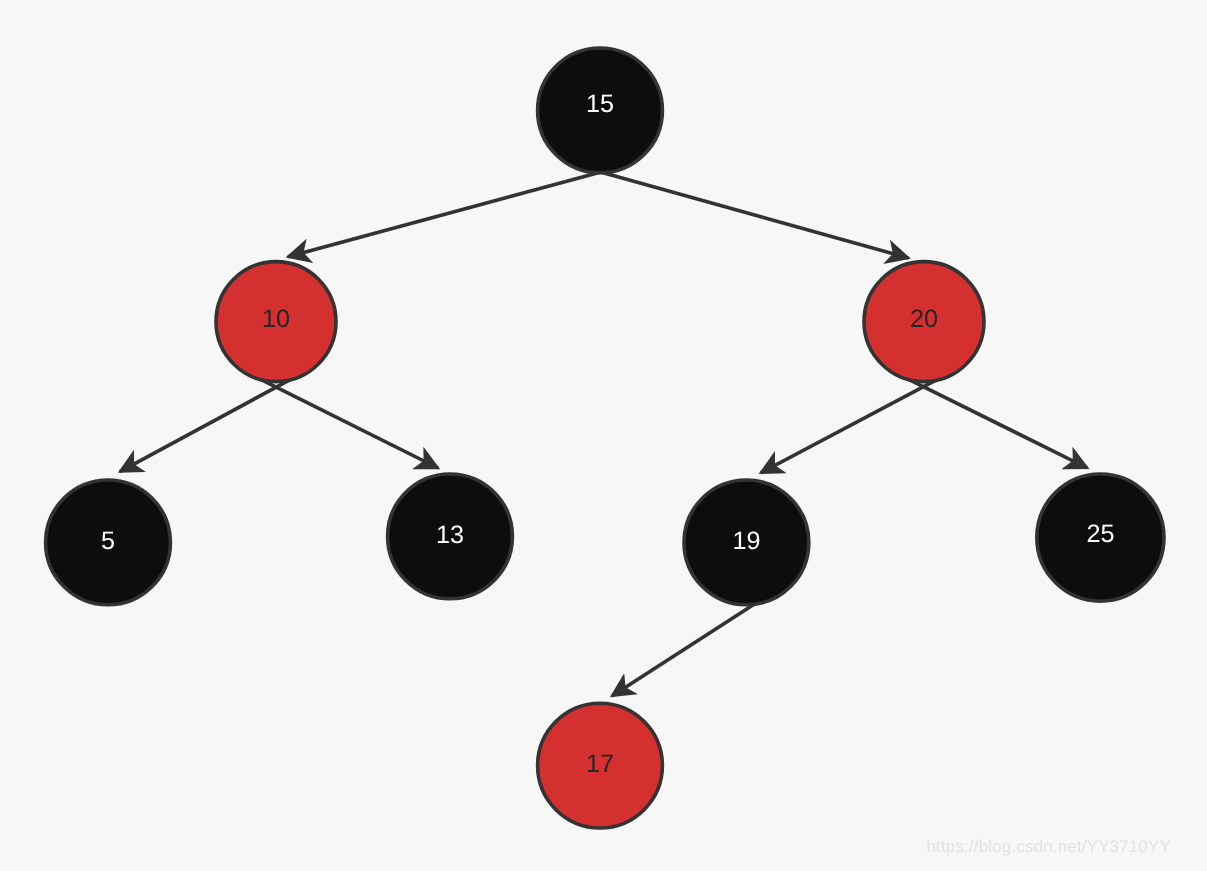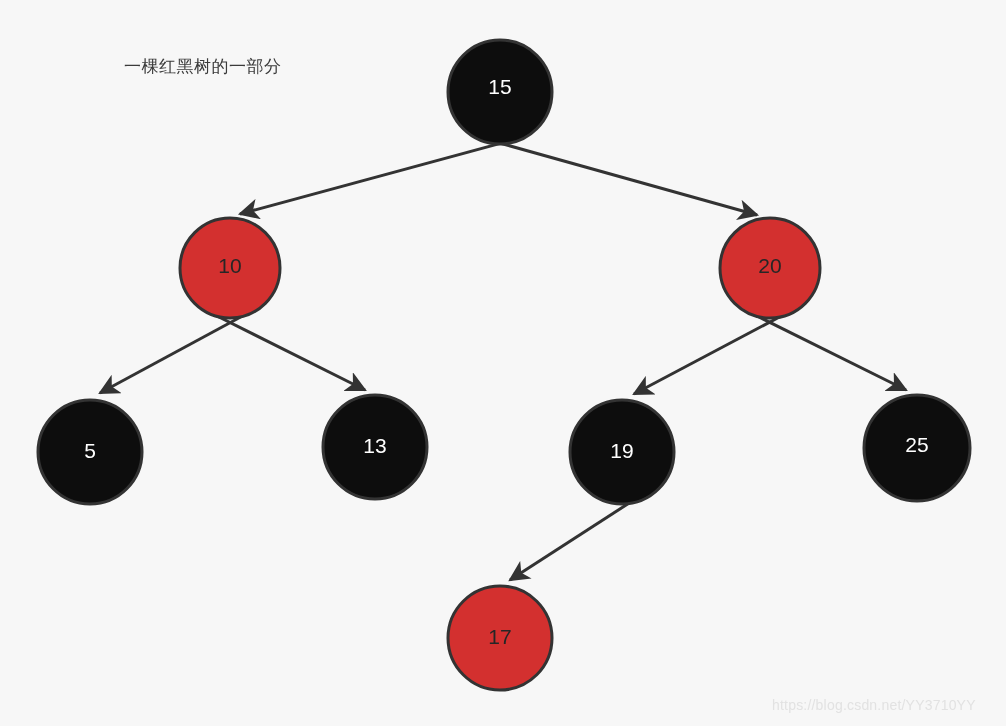--- a/index.html
+++ b/index.html
@@ -98,17 +98,16 @@
           <circle cx="917" cy="448" r="53" fill="#0d0d0d" stroke="#333333" stroke-width="3"></circle>
           <text x="917" y="446" class="node-label" fill="#ffffff">25</text>
         </g>
         <g>
           <circle cx="500" cy="638" r="52" fill="#d3302f" stroke="#333333" stroke-width="3"></circle>
           <text x="500" y="638" class="node-label" fill="#262626">17</text>
         </g>
       </g>
   </svg>
 
-  <div class="caption">一棵红黑树的一部分</div>
 
   <div class="watermark">https://blog.csdn.net/YY3710YY</div>
 
 </div>
 
 </body></html>

